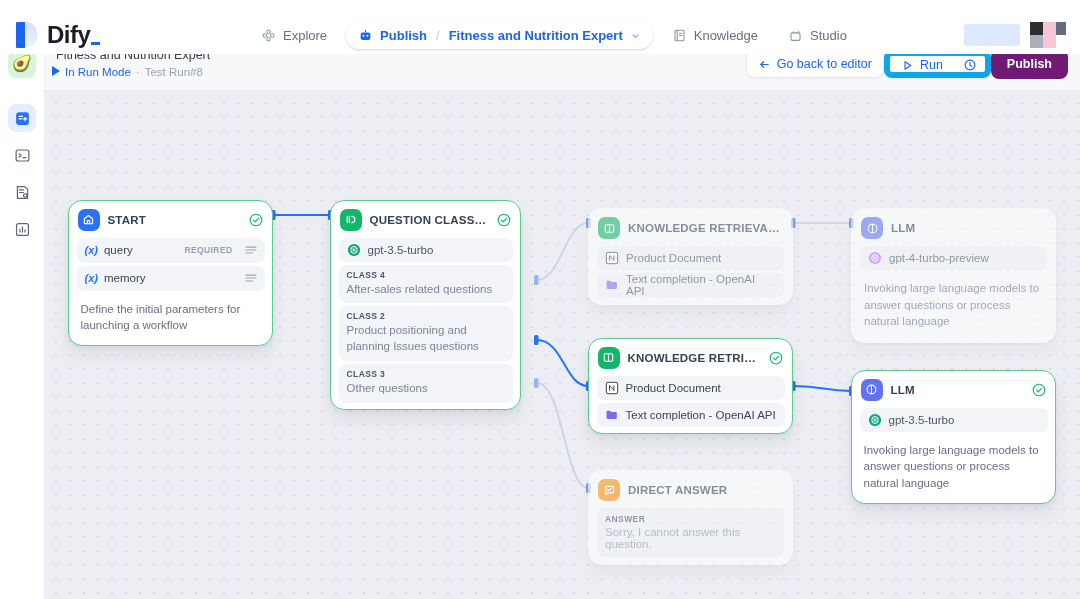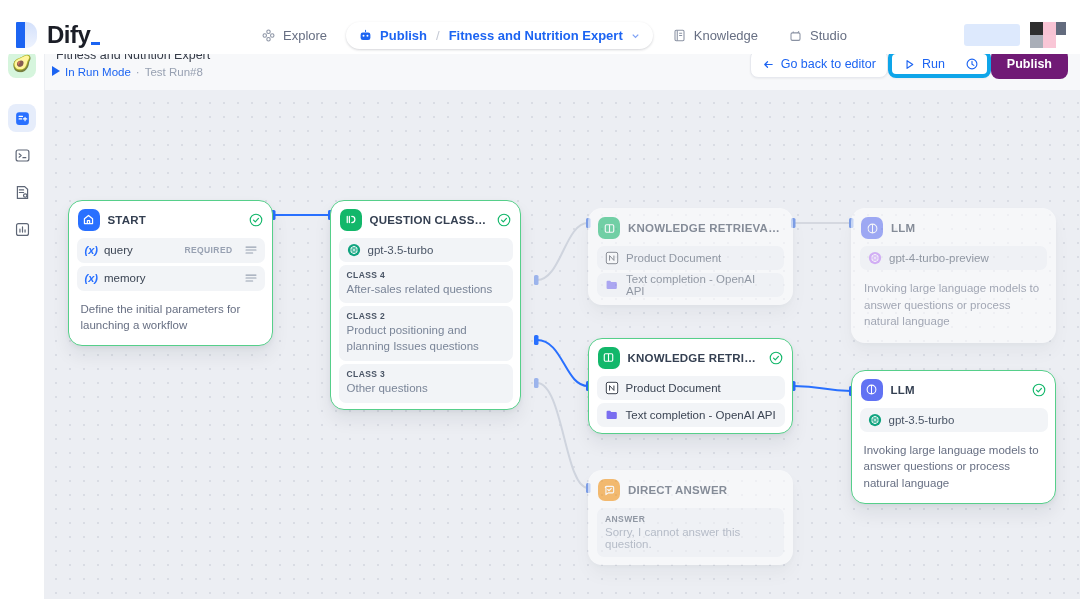--- a/index.html
+++ b/index.html
@@ -106,22 +106,22 @@
     position: absolute; right: 12px; top: 11px; display: flex; align-items: center; 
   }
   .btn {
     display: flex; align-items: center; gap: 6px;
     height: 28px; padding: 0 11px; border-radius: 8px;
     font-size: 12.5px; cursor: pointer; background: #fff;
     border: 1px solid #e7e9ef; color: #1c64f2;
     box-shadow: 0 1px 2px rgba(16,24,40,.05);
   }
   .btn-group {
-    display: flex; align-items: center; height: 28px;
-    background: #fff; border: 4px solid #0ea5e9; border-radius: 8px; overflow: hidden;
+    display: flex; align-items: flex-end; height: 28px;
+    background: #fff; border: 6px solid #0ea5e9; border-radius: 8px; overflow: hidden;
     box-shadow: 0 1px 2px rgba(16,24,40,.05);
   }
   .btn-group .seg {
     display: flex; align-items: center; gap: 6px; padding: 0 11px;
     font-size: 12.5px; color: #1c64f2; cursor: pointer;
   }
   .btn-group .divider { width: 1px; background: #ebedf2; }
   .btn-group .seg.icon-only { padding: 0 8px; }
   .btn-publish {
     height: 30px; padding: 0 16px; border-radius: 8px; border: none;

